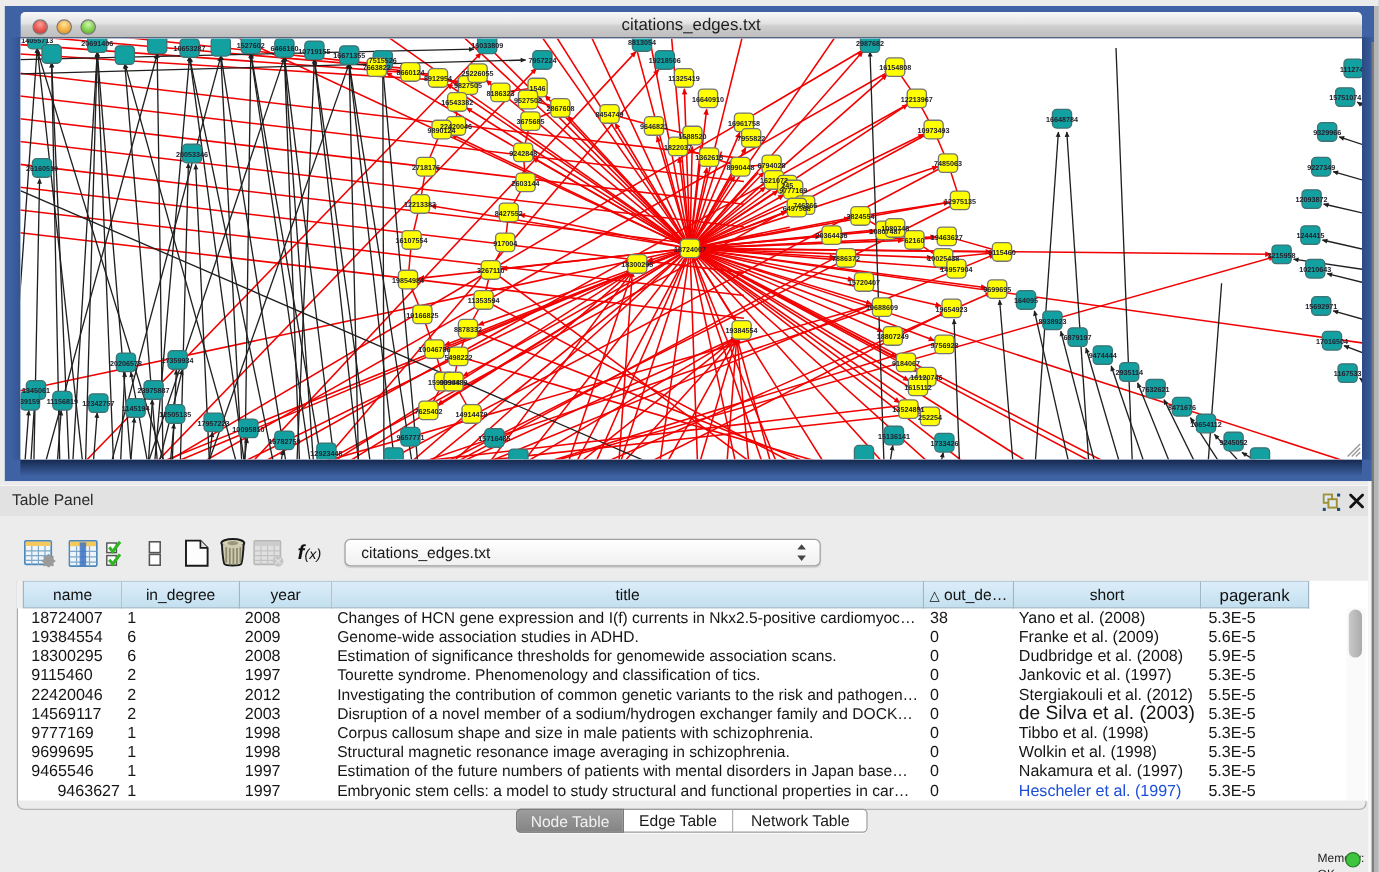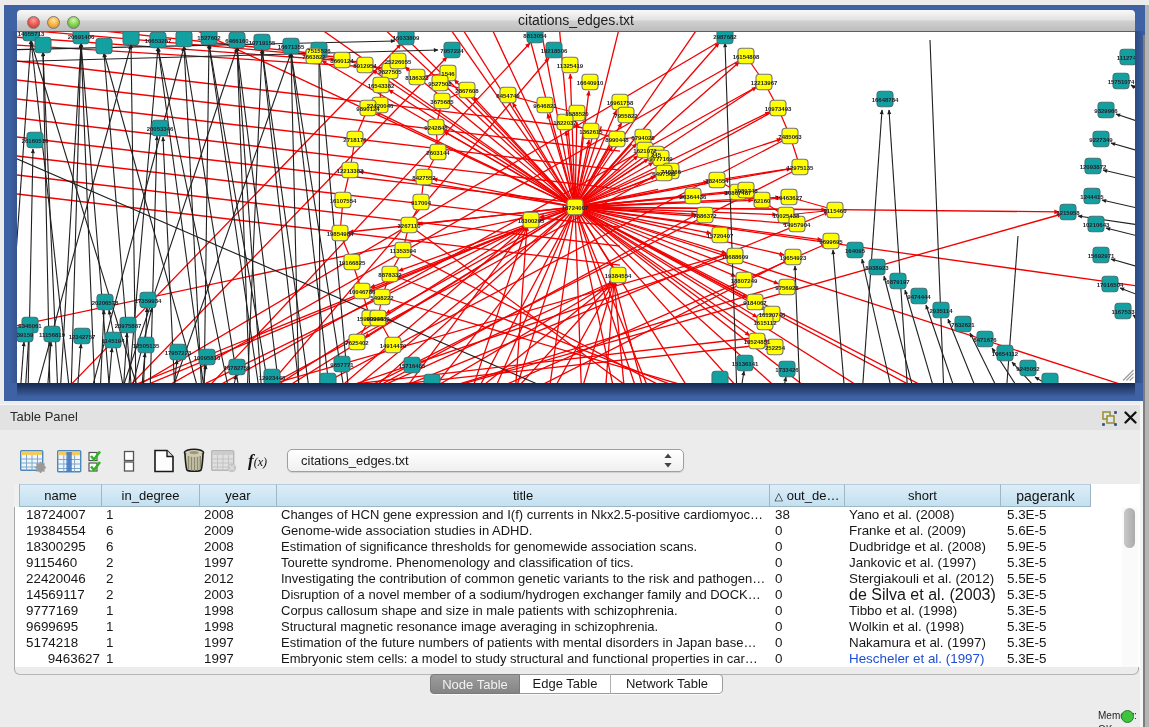--- a/index.html
+++ b/index.html
@@ -650,21 +650,21 @@
  <path d="M6.5,8v13M9.5,8.7v14M12.5,8.9v14M15.5,8.7v14M18.3,8v13" stroke="#8d8a72" stroke-width="1.5"></path>
  <ellipse cx="12" cy="4.6" rx="4.6" ry="1.7" fill="#9a9680"></ellipse>
 </svg>
 <svg class="abs" style="left:211px;top:450px" width="27" height="23" viewBox="0 0 27 23" opacity="0.75">
  <rect x="0.7" y="0.7" width="22" height="19.6" fill="#dcdcdc" stroke="#a5a5a5" stroke-width="1.4" rx="1"></rect>
  <rect x="1.4" y="1.4" width="20.6" height="3.6" fill="#c2c2c2"></rect>
  <path d="M1,9h21.4M1,13h21.4M1,17h21.4M6.5,5v15.6M12,5v15.6M17.5,5v15.6" stroke="#b5b5b5" stroke-width="1"></path>
  <circle cx="20.8" cy="17.8" r="4.4" fill="#b9b9b9"></circle>
     <path d="M18.6,15.6l4.4,4.4M23,15.6l-4.4,4.4" stroke="#d9d9d9" stroke-width="1.4"></path>
 </svg>
-<div class="abs" style="left:248px;top:451px;width:30px;height:22px;font-size:17px;color:#111;font-style:italic;font-family:Liberation Serif, serif;"><b>f</b><span style="font-size:12px;">(x)</span></div>
+<div class="abs" style="left:248px;top:451px;width:30px;height:22px;font-size:17px;color:#111;font-style:italic;font-family:Liberation Sans, sans-serif;"><b>f</b><span style="font-size:12px;">(x)</span></div>
 
 <div class="abs" style="left:287px;top:449px;width:397px;height:23px;background:linear-gradient(#ffffff,#f0f0f0);
  border:1px solid #9f9f9f;border-radius:5px;box-sizing:border-box;box-shadow:0 1px 1px rgba(0,0,0,0.12);"></div>
 <div class="abs" style="left:301px;top:449px;height:23px;line-height:23px;font-size:13px;color:#1a1a1a;">citations_edges.txt</div>
 <svg class="abs" style="left:663px;top:453px" width="10" height="15" viewBox="0 0 10 15">
 <path d="M5,0.5 L8.6,5 H1.4 Z" fill="#444"></path>
     <path d="M5,14.5 L8.6,10 H1.4 Z" fill="#444"></path>
   </svg>
 <div class="abs" style="left:14px;top:484px;width:1125px;height:184px;background:#ffffff;border-left:1px solid #a9a9a9;border-right:1px solid #a9a9a9;overflow:hidden;"></div>
 <div class="abs" style="left:14px;top:484px;width:6px;height:23px;background:#f0f0f0;border-right:1px solid #9fb6c4;box-sizing:border-box;"></div>
@@ -724,21 +724,21 @@
 <div class="abs" style="left:775px;top:603px;width:68px;height:16px;line-height:16px;font-size:13.4px;color:#161616;white-space:nowrap;overflow:hidden;">0</div>
 <div class="abs" style="left:849px;top:603px;width:160px;height:16px;line-height:16px;font-size:13.4px;color:#161616;white-space:nowrap;overflow:hidden;">Tibbo et al. (1998)</div>
 <div class="abs" style="left:1007px;top:603px;width:86px;height:16px;line-height:16px;font-size:13.4px;color:#161616;white-space:nowrap;overflow:hidden;">5.3E-5</div>
 <div class="abs" style="left:26px;top:619px;width:74px;height:16px;line-height:16px;font-size:13.4px;color:#161616;white-space:nowrap;overflow:hidden;">9699695</div>
 <div class="abs" style="left:106px;top:619px;width:90px;height:16px;line-height:16px;font-size:13.4px;color:#161616;white-space:nowrap;overflow:hidden;">1</div>
 <div class="abs" style="left:204px;top:619px;width:70px;height:16px;line-height:16px;font-size:13.4px;color:#161616;white-space:nowrap;overflow:hidden;">1998</div>
 <div class="abs" style="left:281px;top:619px;width:487px;height:16px;line-height:16px;font-size:13px;color:#161616;white-space:nowrap;overflow:hidden;">Structural magnetic resonance image averaging in schizophrenia.</div>
 <div class="abs" style="left:775px;top:619px;width:68px;height:16px;line-height:16px;font-size:13.4px;color:#161616;white-space:nowrap;overflow:hidden;">0</div>
 <div class="abs" style="left:849px;top:619px;width:160px;height:16px;line-height:16px;font-size:13.4px;color:#161616;white-space:nowrap;overflow:hidden;">Wolkin et al. (1998)</div>
 <div class="abs" style="left:1007px;top:619px;width:86px;height:16px;line-height:16px;font-size:13.4px;color:#161616;white-space:nowrap;overflow:hidden;">5.3E-5</div>
-<div class="abs" style="left:26px;top:635px;width:74px;height:16px;line-height:16px;font-size:13.4px;color:#161616;white-space:nowrap;overflow:hidden;">5174218</div>
+<div class="abs" style="left:26px;top:635px;width:74px;height:16px;line-height:16px;font-size:13.4px;color:#161616;white-space:nowrap;overflow:hidden;">9465546</div>
 <div class="abs" style="left:106px;top:635px;width:90px;height:16px;line-height:16px;font-size:13.4px;color:#161616;white-space:nowrap;overflow:hidden;">1</div>
 <div class="abs" style="left:204px;top:635px;width:70px;height:16px;line-height:16px;font-size:13.4px;color:#161616;white-space:nowrap;overflow:hidden;">1997</div>
 <div class="abs" style="left:281px;top:635px;width:487px;height:16px;line-height:16px;font-size:13px;color:#161616;white-space:nowrap;overflow:hidden;">Estimation of the future numbers of patients with mental disorders in Japan base…</div>
 <div class="abs" style="left:775px;top:635px;width:68px;height:16px;line-height:16px;font-size:13.4px;color:#161616;white-space:nowrap;overflow:hidden;">0</div>
 <div class="abs" style="left:849px;top:635px;width:160px;height:16px;line-height:16px;font-size:13.4px;color:#161616;white-space:nowrap;overflow:hidden;">Nakamura et al. (1997)</div>
 <div class="abs" style="left:1007px;top:635px;width:86px;height:16px;line-height:16px;font-size:13.4px;color:#161616;white-space:nowrap;overflow:hidden;">5.3E-5</div>
 <div class="abs" style="left:26px;top:651px;width:74px;height:16px;line-height:16px;font-size:13.4px;color:#161616;white-space:nowrap;overflow:hidden;text-align:right;">9463627</div>
 <div class="abs" style="left:106px;top:651px;width:90px;height:16px;line-height:16px;font-size:13.4px;color:#161616;white-space:nowrap;overflow:hidden;">1</div>
 <div class="abs" style="left:204px;top:651px;width:70px;height:16px;line-height:16px;font-size:13.4px;color:#161616;white-space:nowrap;overflow:hidden;">1997</div>
 <div class="abs" style="left:281px;top:651px;width:487px;height:16px;line-height:16px;font-size:13px;color:#161616;white-space:nowrap;overflow:hidden;">Embryonic stem cells: a model to study structural and functional properties in car…</div>

